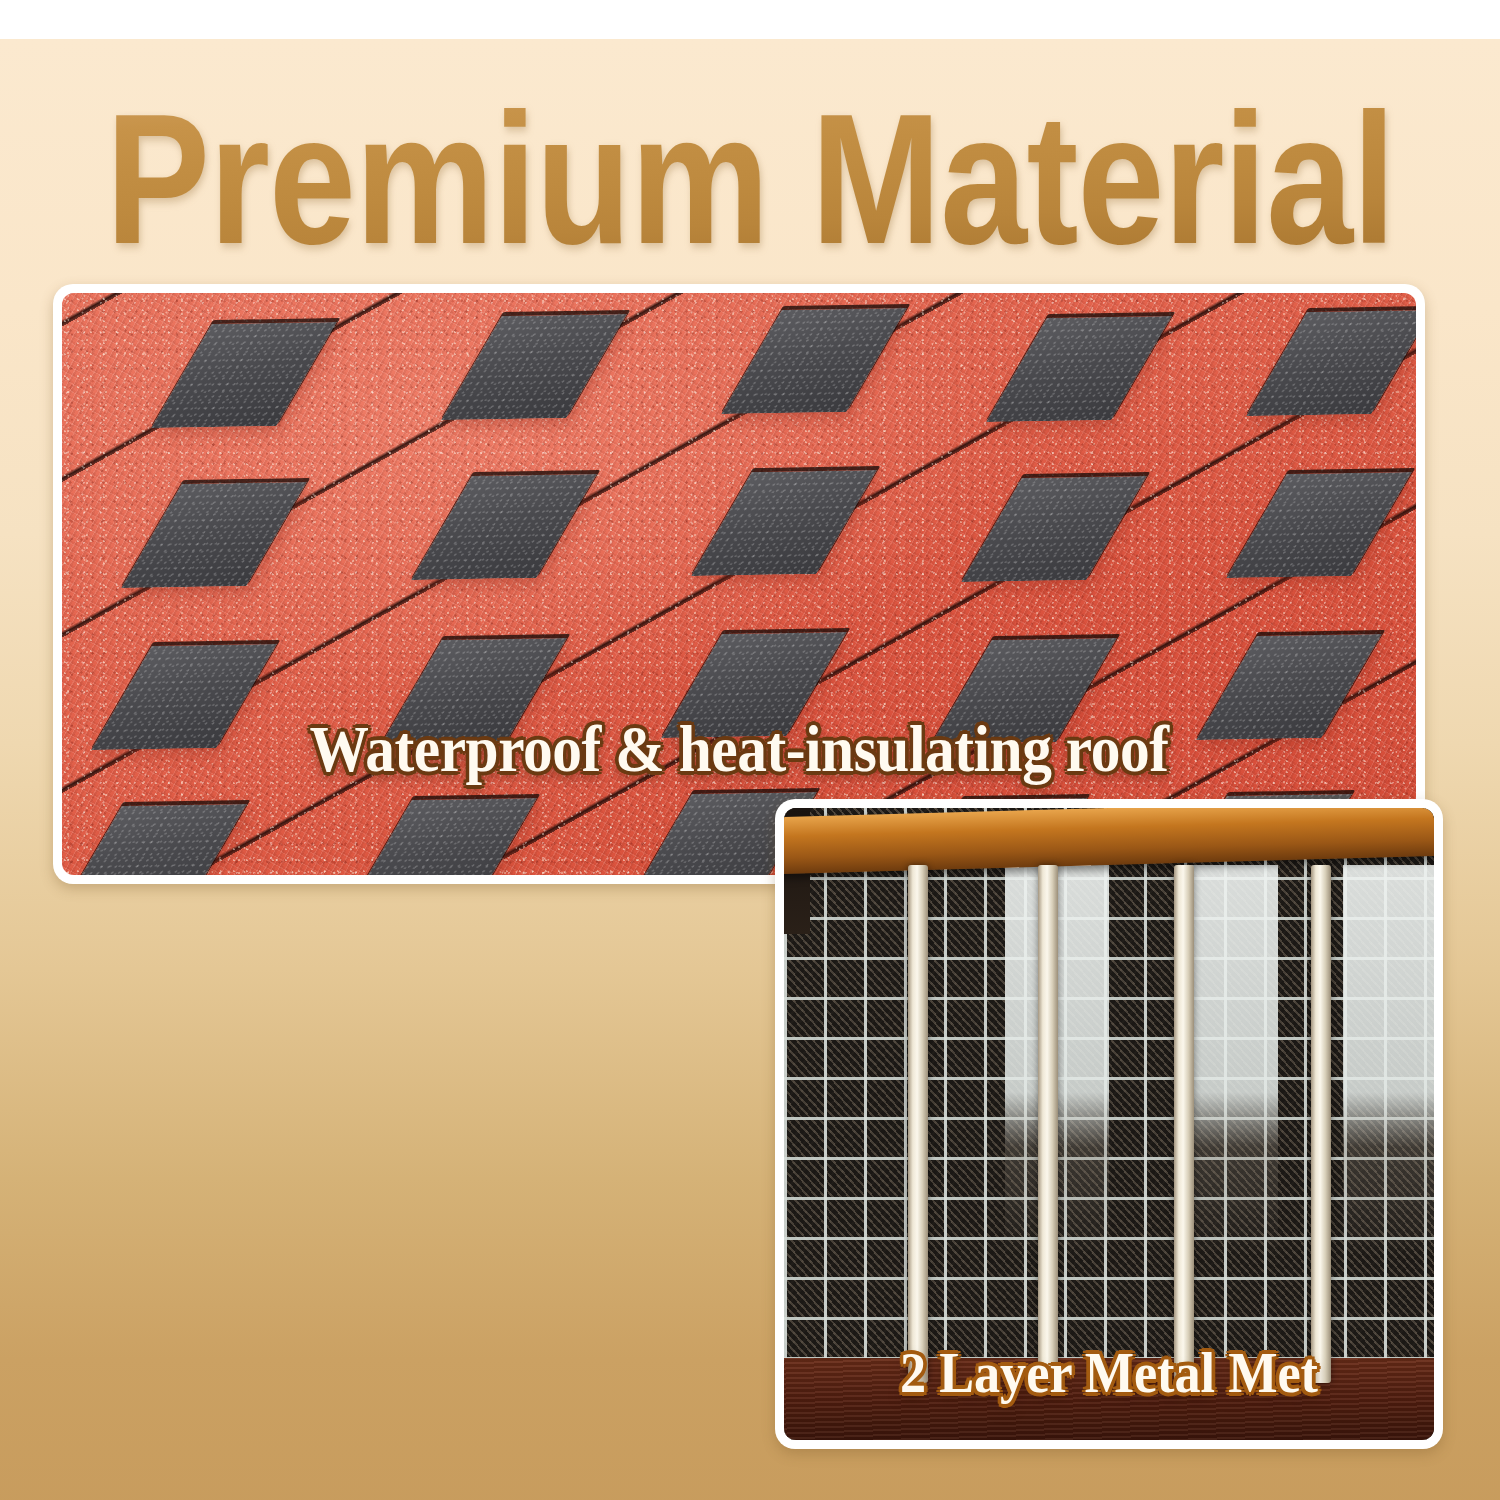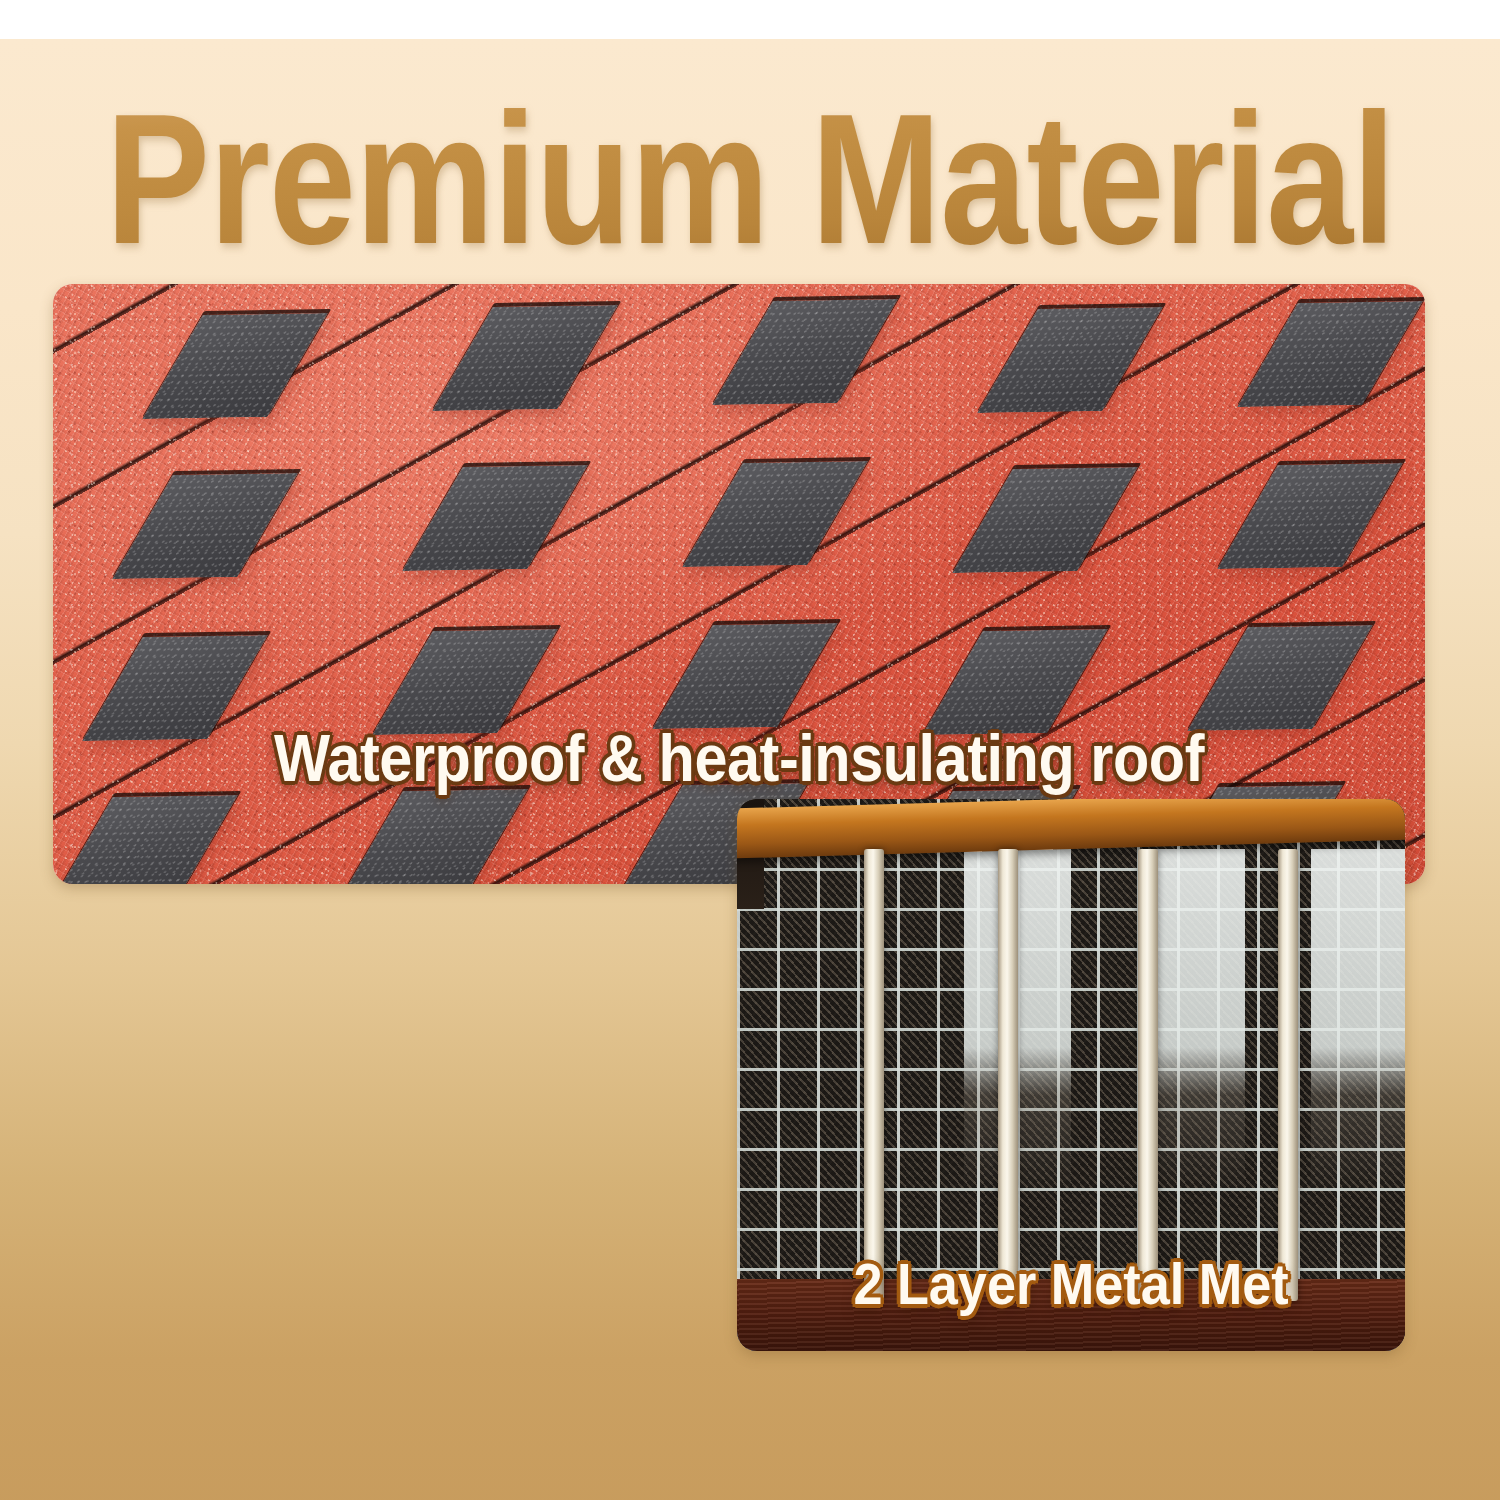--- a/index.html
+++ b/index.html
@@ -54,33 +54,35 @@
     color:transparent;
     -webkit-text-fill-color:transparent;
     filter:drop-shadow(2px 4px 4px rgba(150,110,60,0.34));
   }
 
   
   .card {
     position:absolute;
     background:#FFFFFF;
     border-radius:20px;
+    padding:9px;
     box-shadow:0 5px 13px rgba(120,85,40,0.30);
     overflow:hidden;
+    font-family:Liberation Serif, serif;
   }
   .card-inner {
     position:relative;
     width:100%; height:100%;
     border-radius:12px;
     overflow:hidden;
   }
 
   #card-roof   { left:53px;  top:245px;  width:1372px; height:600px; z-index:1; }
   #card-pvc    { left:85px;  top:760px;  width:636px;  height:650px; z-index:2; }
-  #card-mesh   { left:737px; top:760px;  width:668px;  height:552px; z-index:2; }
+  #card-mesh   { left:775px; top:760px;  width:668px;  height:650px; z-index:2; }
 
   
   .roof-bg {
     position:absolute; inset:0;
     background:
       repeating-linear-gradient(119deg,
         rgba(255,255,255,0.10) 0px, rgba(255,255,255,0.10) 1px,
         rgba(0,0,0,0.05) 1px, rgba(0,0,0,0.05) 3px,
         rgba(255,255,255,0.00) 3px, rgba(255,255,255,0.00) 6px),
       repeating-linear-gradient(29deg,

